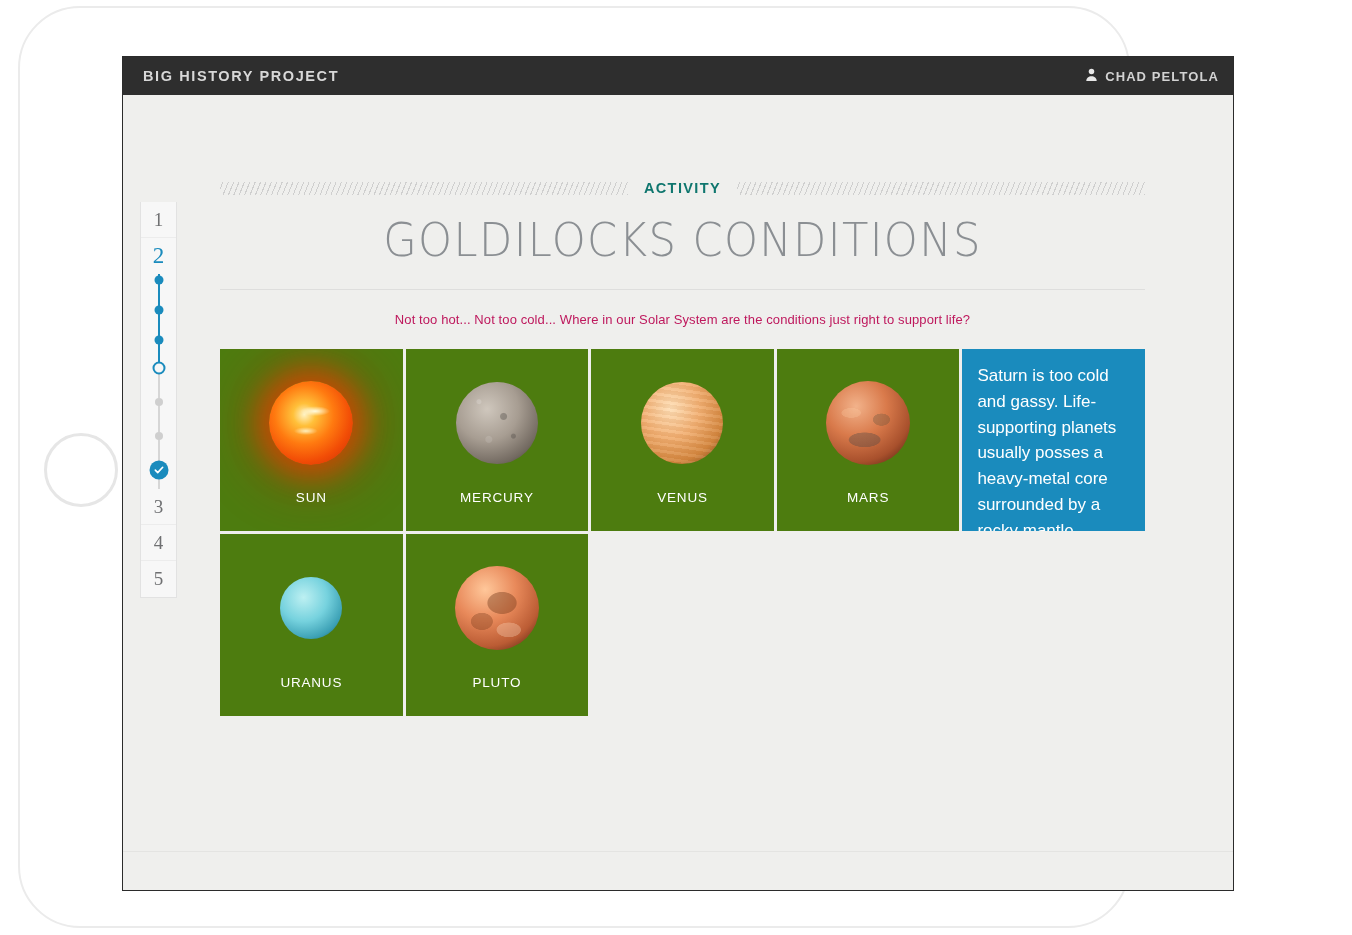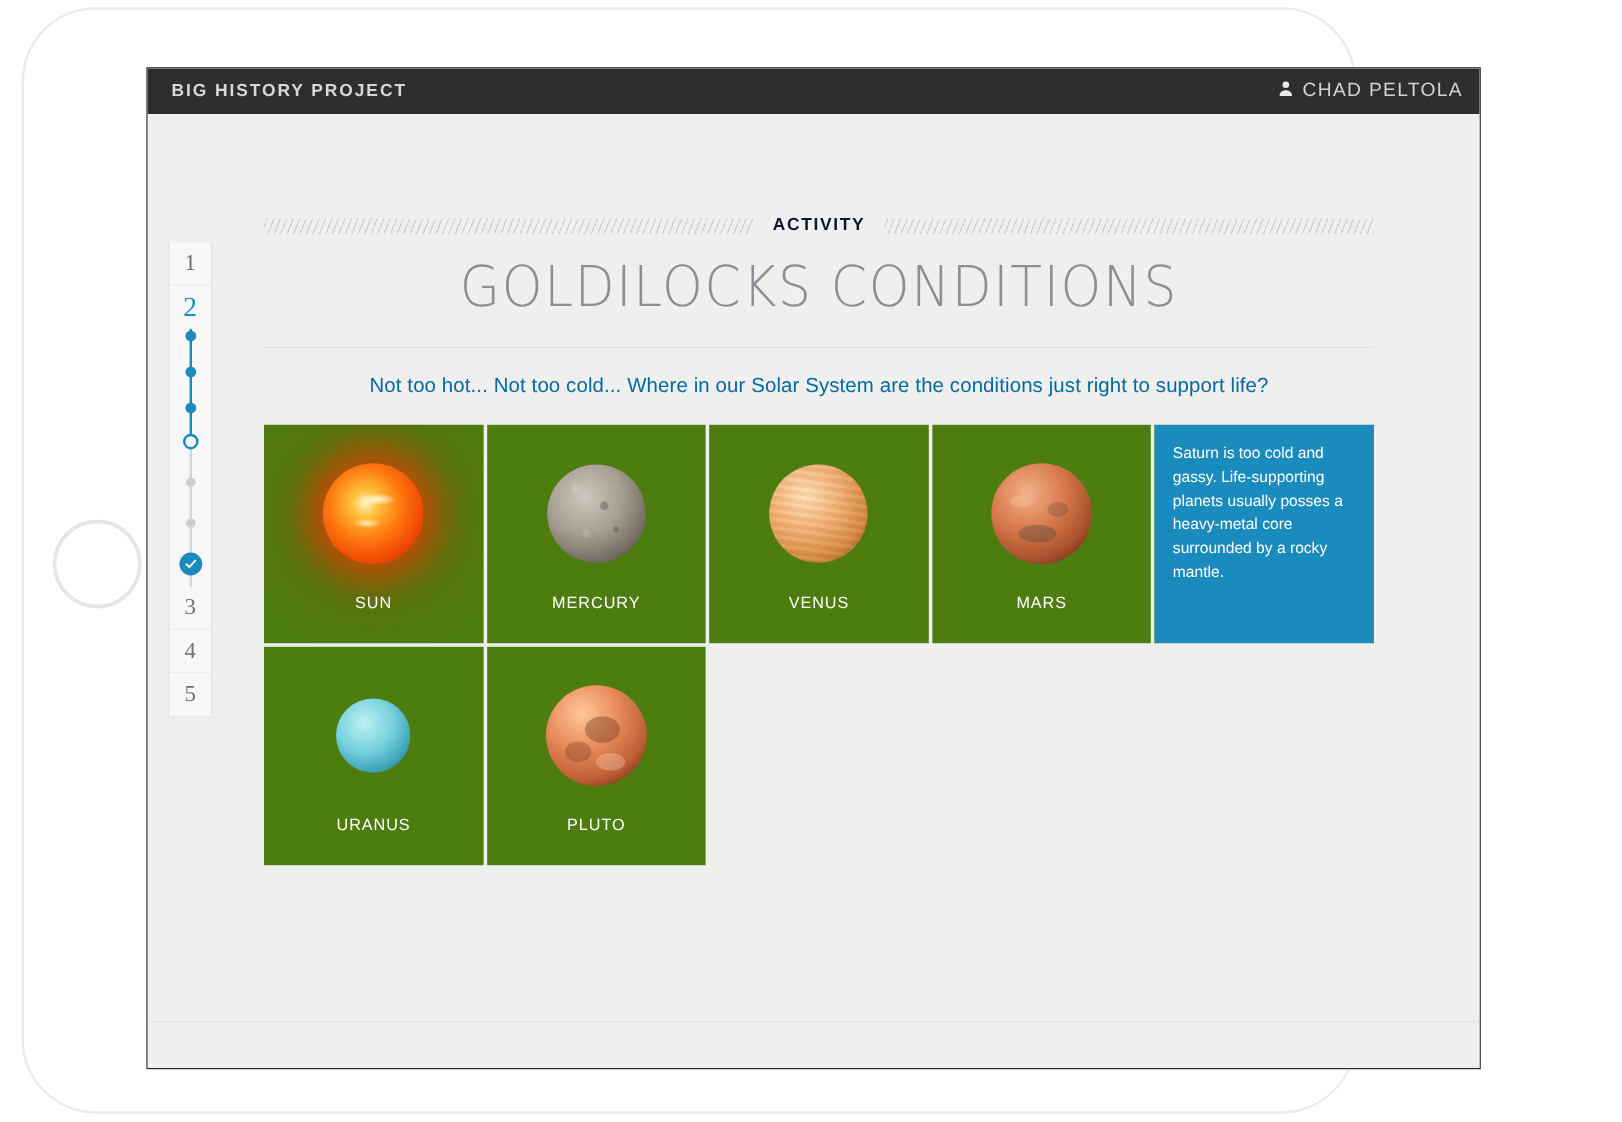--- a/index.html
+++ b/index.html
@@ -61,22 +61,23 @@
     color: #d8d8d8;
     font-size: 14.5px;
     font-weight: bold;
     letter-spacing: 1.6px;
   }
   #user-area {
     display: flex;
     align-items: center;
     gap: 7px;
     color: #d2d2d2;
-    font-size: 16px;
+    font-size: 13px;
     letter-spacing: 1.1px;
+    font-weight: bold;
   }
   #user-icon { display: block; }
 
   
   #body-region {
     position: relative;
     height: 796px;
     background: #efefed;
   }
 
@@ -159,21 +160,21 @@
     margin-top: 85px;
   }
   .hatch {
     flex: 1;
     height: 13px;
     background-image: repeating-linear-gradient(
       -68deg, #c9c9c9 0 1px, transparent 1px 5px);
     opacity: .85;
   }
   #kicker {
-    color: #0f172a;
+    color: #0f766e;
     font-size: 14.5px;
     letter-spacing: 1.4px;
     font-weight: bold;
     white-space: nowrap;
   }
 
   #title {
     margin-top: 16px;
     text-align: center;
     font-size: 47px;
@@ -187,22 +188,22 @@
 
   #rule {
     margin-top: 22px;
     height: 1px;
     background: #dededd;
   }
 
   #subtitle {
     margin-top: 22px;
     text-align: center;
-    font-size: 17px;
-    color: #0369a1;
+    font-size: 13px;
+    color: #be185d;
     letter-spacing: .1px;
   }
 
   
   #grid {
     margin-top: 22px;
     display: grid;
     grid-template-columns: repeat(5, 1fr);
     gap: 3px;
   }
@@ -227,21 +228,21 @@
     color: #ffffff;
     font-size: 13.5px;
     letter-spacing: .8px;
   }
   .tile-overlay {
     position: absolute;
     inset: 0;
     background: #1a8bbd;
     padding: 14px 15px 14px 15px;
     color: #ffffff;
-    font-size: 13px;
+    font-size: 17px;
     line-height: 1.52;
   }
 
   
   .orb { border-radius: 50%; position: relative; }
 
   .orb-sun {
     width: 84px; height: 84px;
     background:
       radial-gradient(circle at 42% 40%, #fff3c4 0%, #ffc03a 16%, #ff7a10 42%, #f24d06 66%, #c42803 100%);

